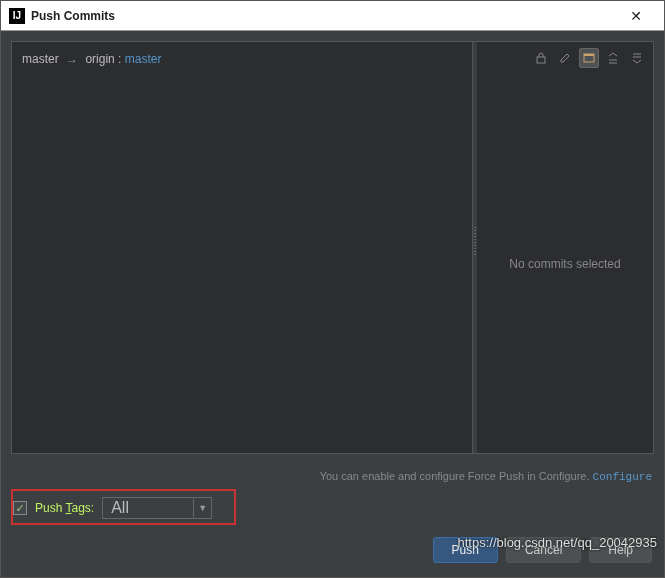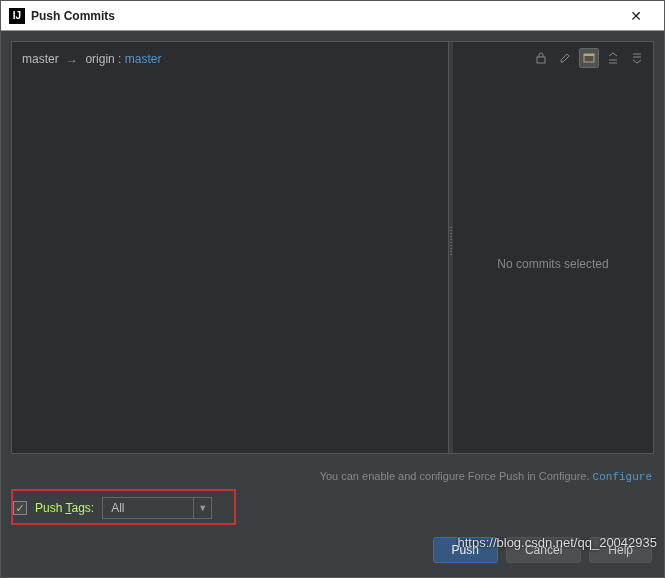--- a/index.html
+++ b/index.html
@@ -8,36 +8,36 @@
     .titlebar { height: 30px; background: #fff; border-bottom: 1px solid #999; display: flex; align-items: center; padding: 2px 8px; font-size: 12px; color: #222; }
     .titlebar-icon { width: 16px; height: 16px; background: #000; color: #fff; font-weight: bold; font-size: 10px; display: flex; align-items: center; justify-content: center; margin-right: 6px; }
     .titlebar-title { flex: 1; font-weight: bold; }
     .close-btn { width: 40px; height: 30px; display: flex; align-items: center; justify-content: center; font-size: 14px; cursor: pointer; }
     .body { flex: 1; background: #3c3f41; display: flex; flex-direction: column; color: #bbb; font-size: 12px; }
     .main-area { flex: 1; display: flex; margin: 10px; border: 1px solid #555; background: #2b2d30; }
     .left-panel { flex: 1; padding: 10px; border-right: 1px solid #555; }
     .branch-line { color: #bbb; font-size: 12px; }
     .branch-link { color: #5896c9; }
     .arrow { color: #999; margin: 0 4px; }
-    .right-panel { width: 200px; display: flex; flex-direction: column; }
+    .right-panel { width: 176px; display: flex; flex-direction: column; }
     .toolbar { display: flex; gap: 4px; padding: 6px; justify-content: flex-end; }
     .tool-icon { width: 20px; height: 20px; display: flex; align-items: center; justify-content: center; cursor: pointer; border-radius: 2px; color: #888; }
     .tool-icon.active { background: #4e5254; border: 1px solid #666; }
     .right-content { flex: 1; display: flex; align-items: center; justify-content: center; color: #888; font-size: 12px; padding: 10px; text-align: center; }
     .splitter { width: 4px; background: #3c3f41; cursor: ew-resize; position: relative; }
     .splitter::after { content: ""; position: absolute; top: 45%; left: 1px; width: 2px; height: 30px; background: repeating-linear-gradient(#666 0 1px, transparent 1px 3px); }
     .hint-row { padding: 6px 12px; text-align: right; color: #888; font-size: 11px; }
     .hint-link { color: #5896c9; cursor: pointer; font-family: Liberation Mono, monospace; }
     .bottom-row { display: flex; align-items: center; padding: 8px 12px; gap: 8px; position: relative; }
     .highlight-box { position: absolute; left: 10px; top: 0; width: 225px; height: 36px; border: 2px solid #c83232; pointer-events: none; }
     .checkbox { width: 14px; height: 14px; border: 1px solid #888; background: #43494a; display: flex; align-items: center; justify-content: center; color: #a9c77d; font-size: 11px; cursor: pointer; }
     .label { color: #bef264; font-size: 12px; }
     .label u { text-decoration: underline; }
     .select { display: flex; align-items: center; border: 1px solid #666; background: #3c3f41; height: 22px; }
-    .select-value { padding: 0 8px; width: 90px; color: #bbb; font-size: 12px; }
+    .select-value { padding: 0 8px; width: 90px; color: #bbb; font-size: 16px; }
     .select-arrow { width: 18px; height: 100%; border-left: 1px solid #666; display: flex; align-items: center; justify-content: center; color: #999; font-size: 9px; }
     .button-row { display: flex; gap: 8px; padding: 10px 12px 14px; justify-content: flex-end; }
     .btn { padding: 5px 18px; border: 1px solid #555; background: #4c5052; color: #ccc; font-size: 12px; cursor: pointer; border-radius: 3px; }
     .btn.primary { background: #365880; border-color: #3a6ea5; color: #eee; }
     .watermark { position: absolute; bottom: 28px; right: 8px; color: #ddd; font-size: 13px; text-shadow: 0 0 3px #000; pointer-events: none; z-index: 100; text-align: right; }
   </style>
 </head>
 <body>
 
 <div class="window">

